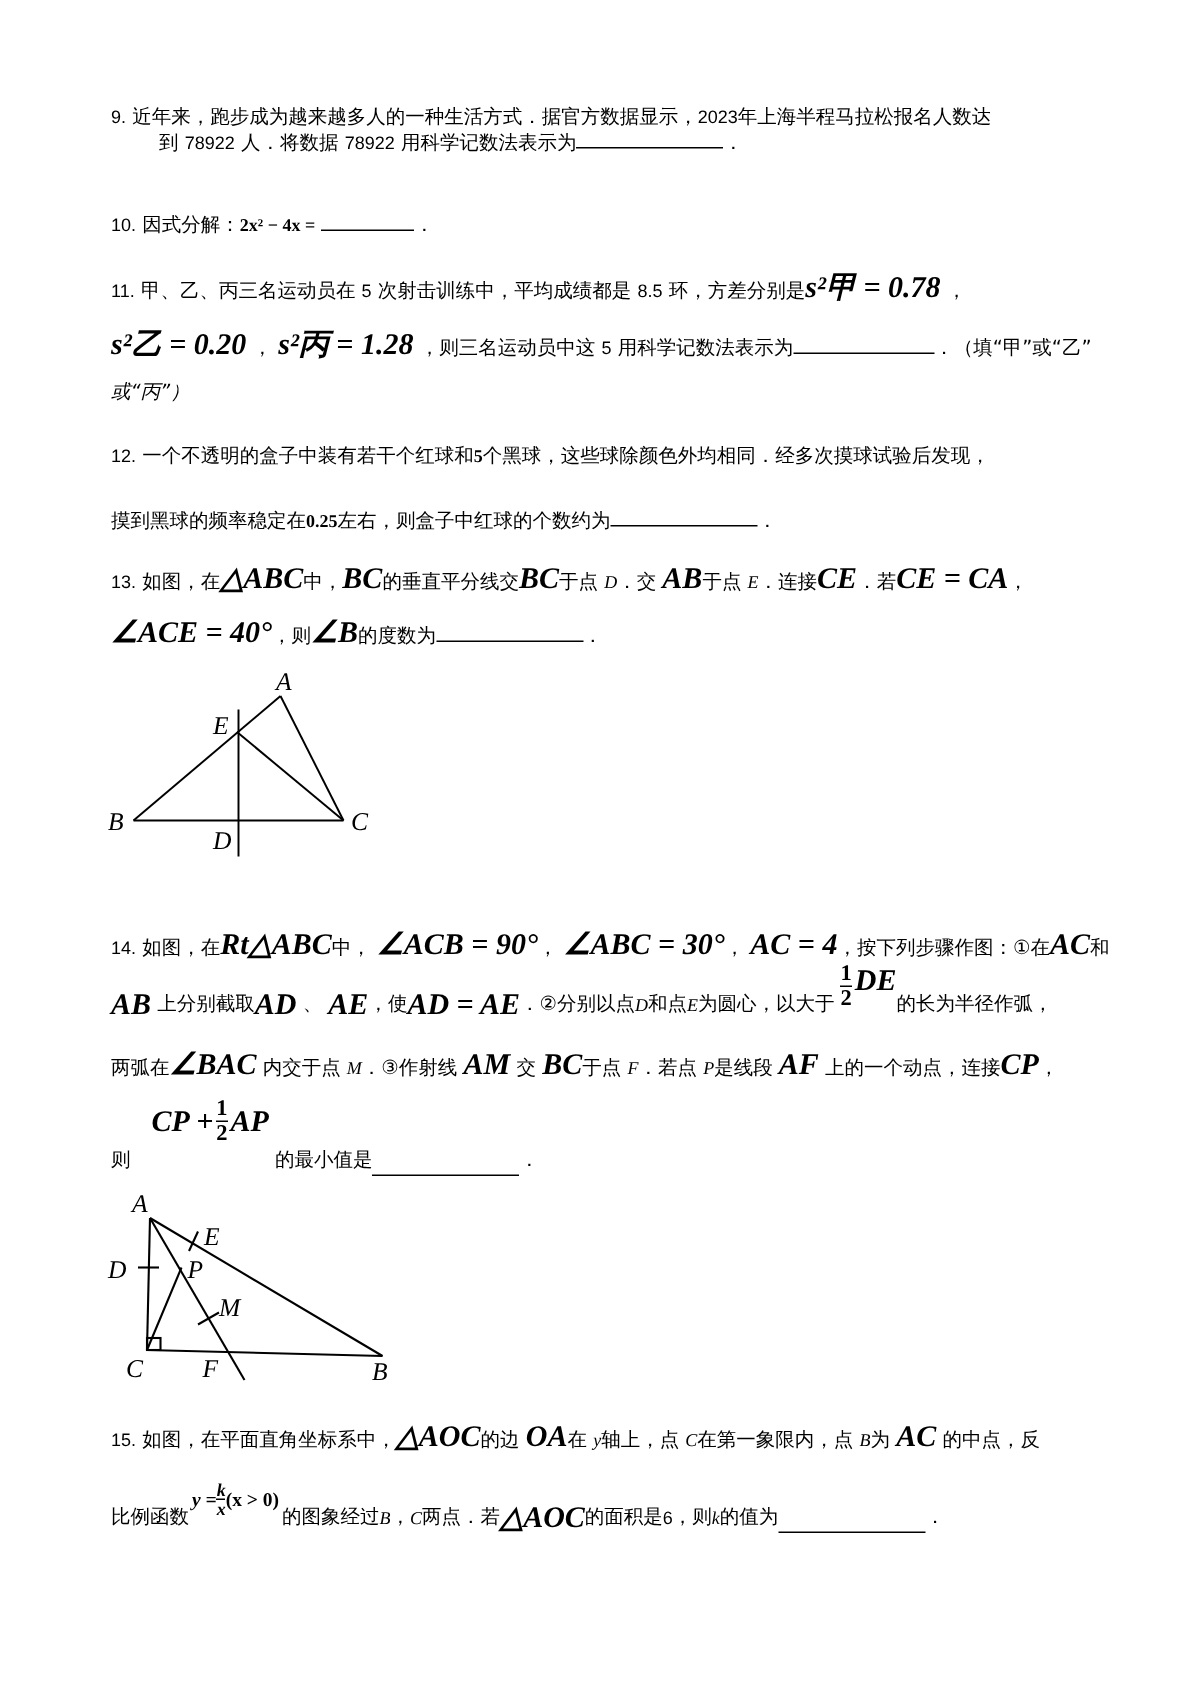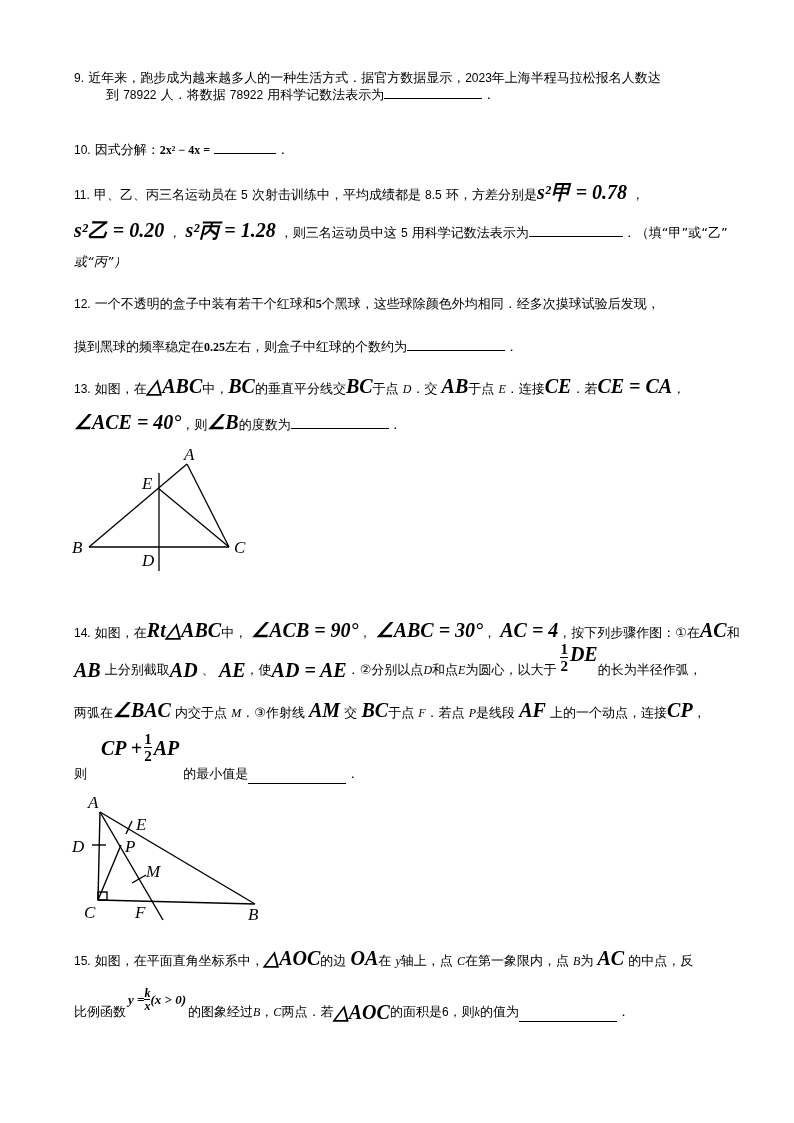--- a/index.html
+++ b/index.html
@@ -173,21 +173,21 @@
 </div>
 <div class="line" style="top:986px; height:36px; display:flex; align-items:flex-end;">
   <span>比例函数</span>
   <span style="display:inline-flex; align-items:center; margin:0 2px 10px 2px; font-size:12px;">
     <span class="m" style="font-size:13px;">y =</span>
     <span class="frac" style="font-size:12px; line-height:12px; font-style:italic;">
         <span>k</span>
         <span class="bar"></span>
         <span>x</span>
       </span>
-    <span class="mu" style="font-size:13px;font-style:italic;">(x &gt; 0)</span>
+    <span class="mu" style="font-size:13px;">(x &gt; 0)</span>
   </span>
   <span>的图象经过</span>
   <span class="mi">B</span>
     <span>，</span>
   <span class="mi">C</span>
     <span>两点．若</span>
   <span class="m">△AOC</span>
     <span>的面积是</span>
   <span class="num">6</span>
     <span>，则</span>

